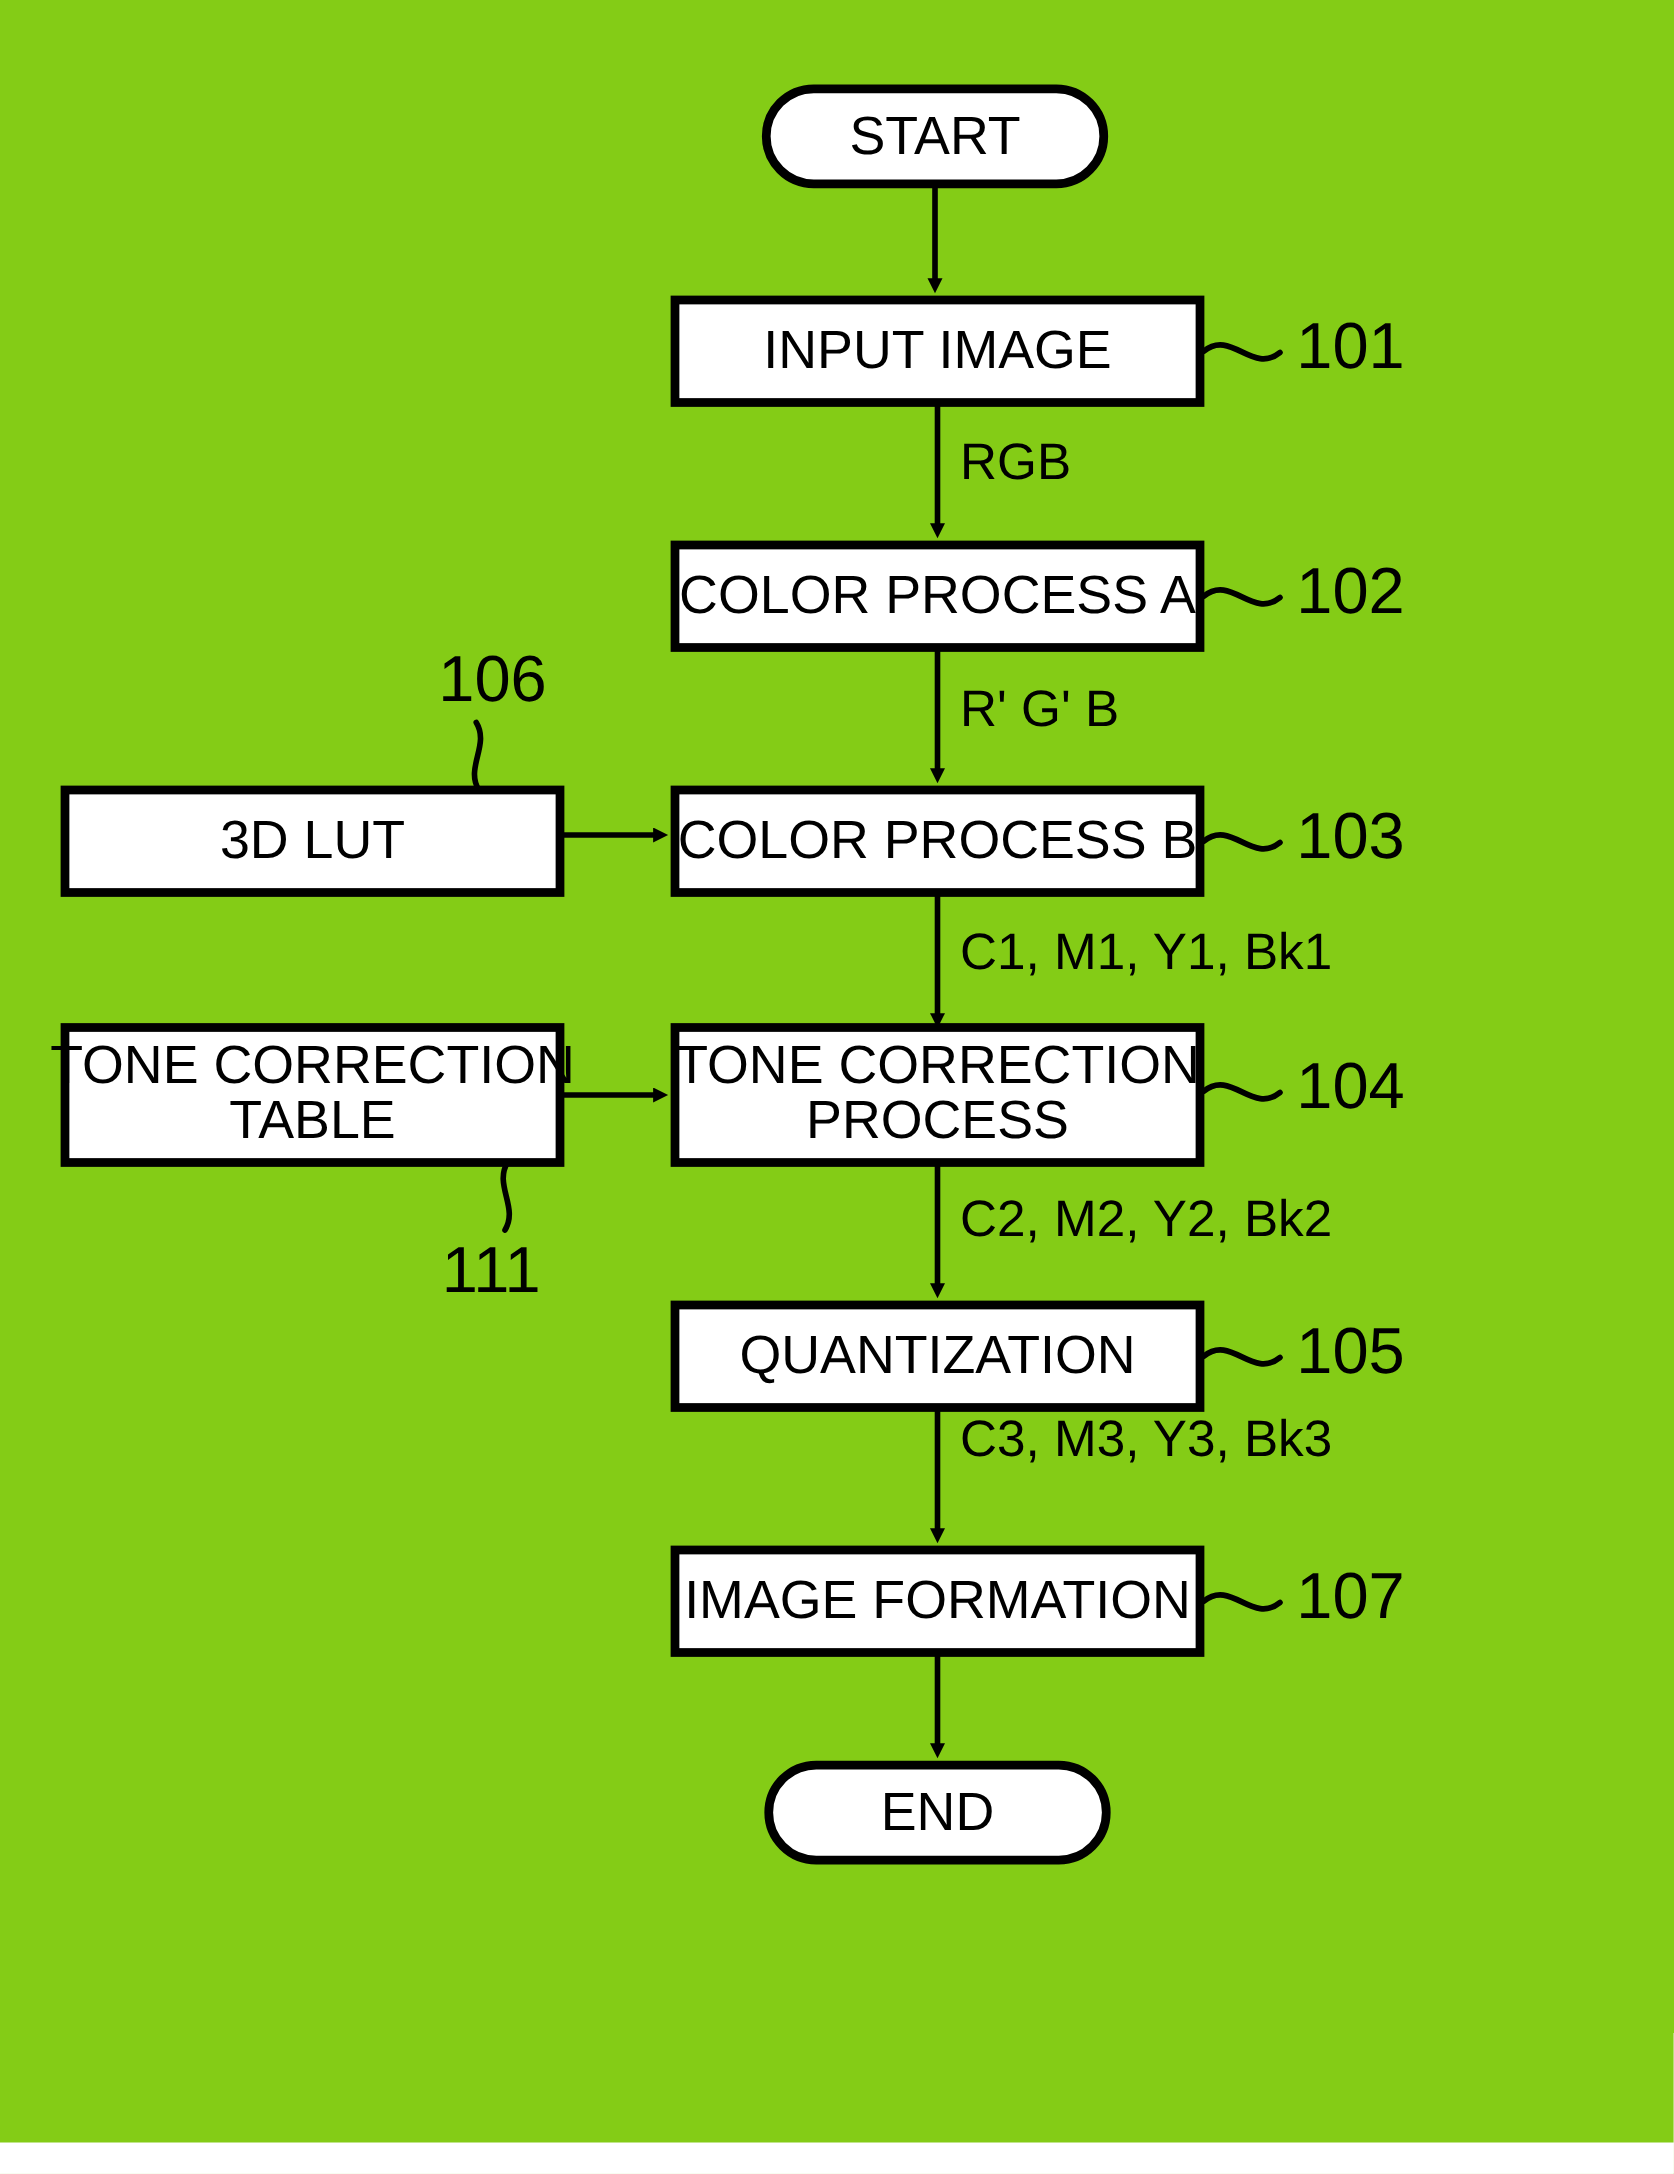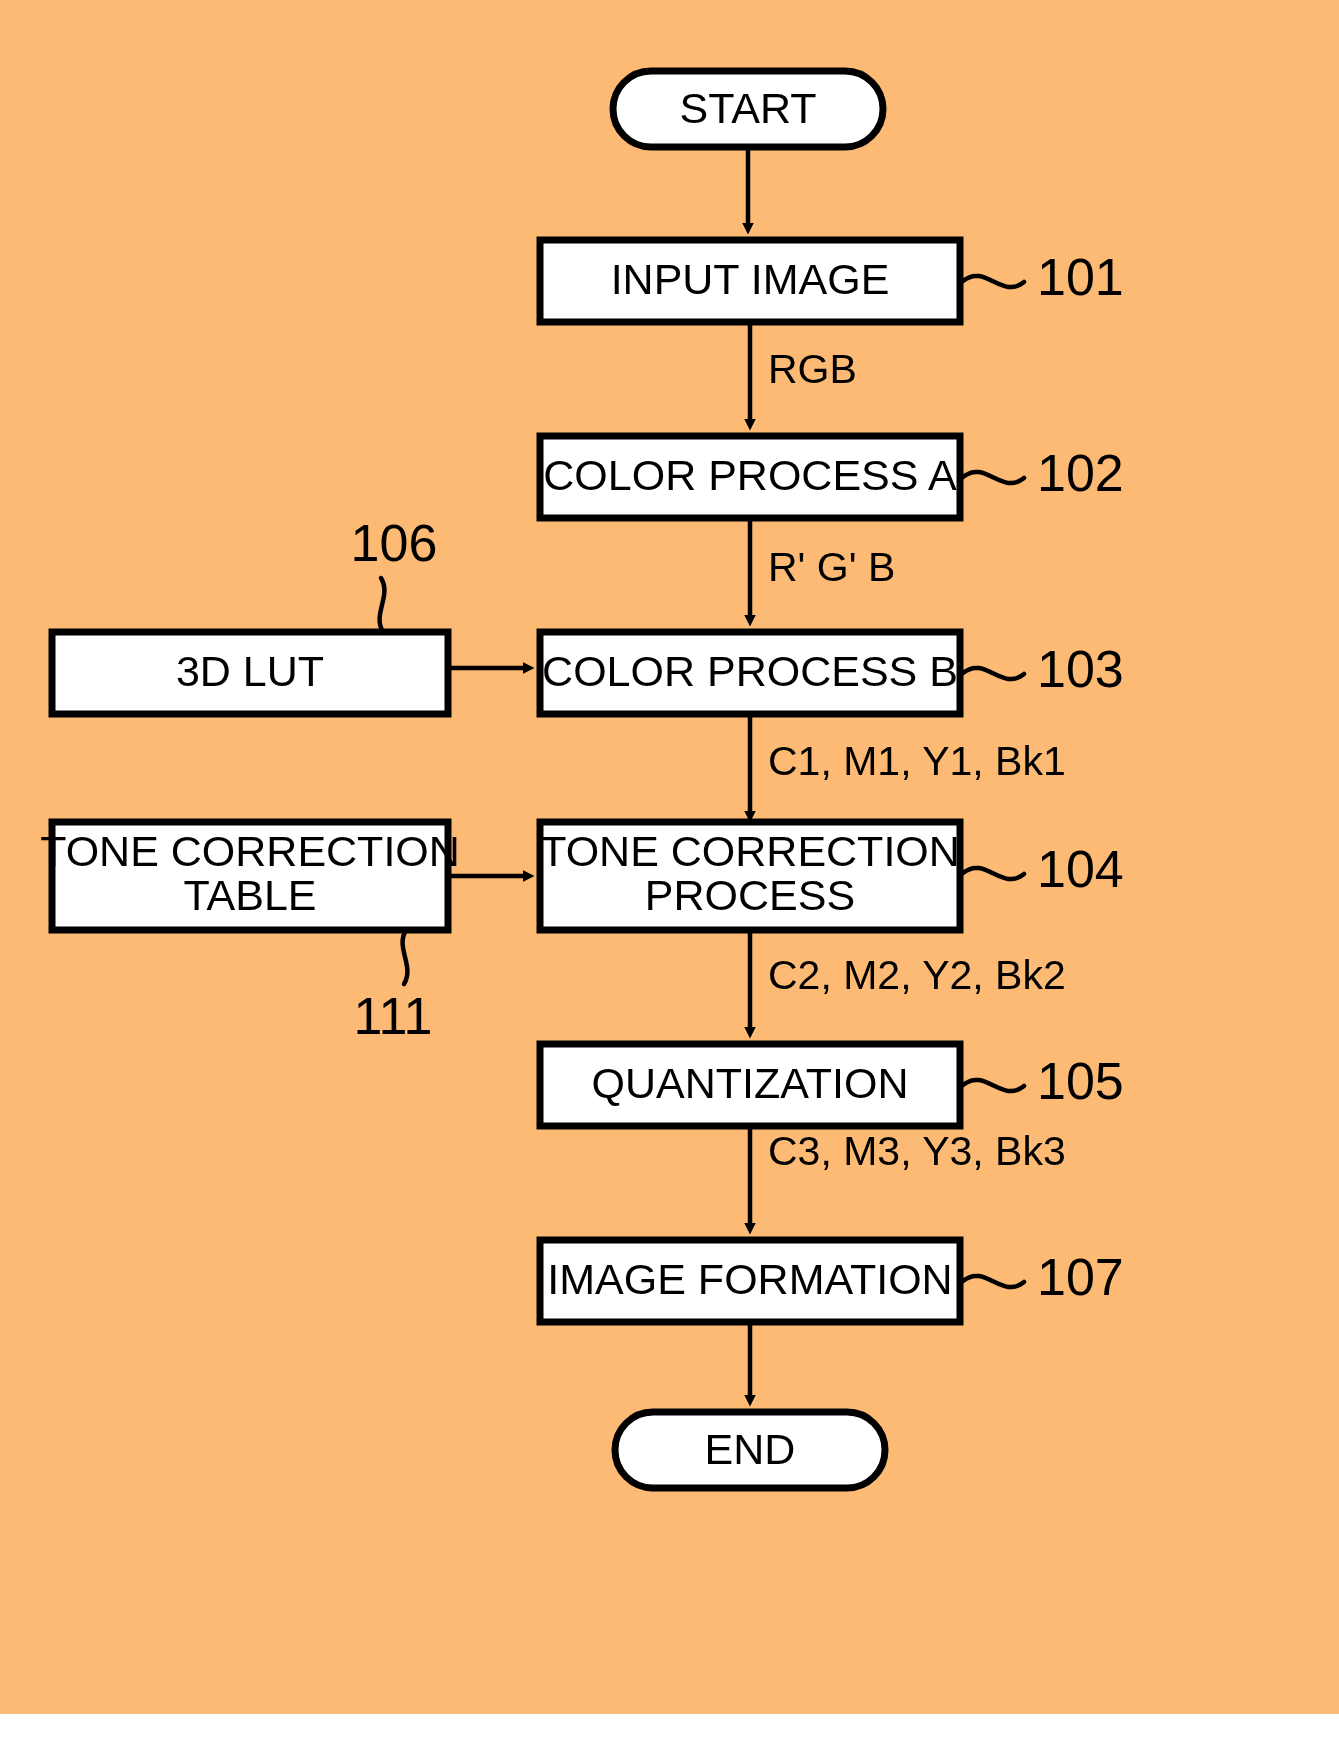--- a/index.html
+++ b/index.html
@@ -11,21 +11,21 @@
   body {
     width: 1339px;
     height: 1739px;
     font-family: "Liberation Sans", sans-serif;
     overflow: hidden;
   }
   #figure-root {
     position: relative;
     width: 1339px;
     height: 1714px;
-    background: #fdba74;
+    background: #84cc16;
   }
   svg.flow-svg {
     position: absolute;
     left: 0;
     top: 0;
     width: 1339px;
     height: 1739px;
     display: block;
   }
   .box-rect {

